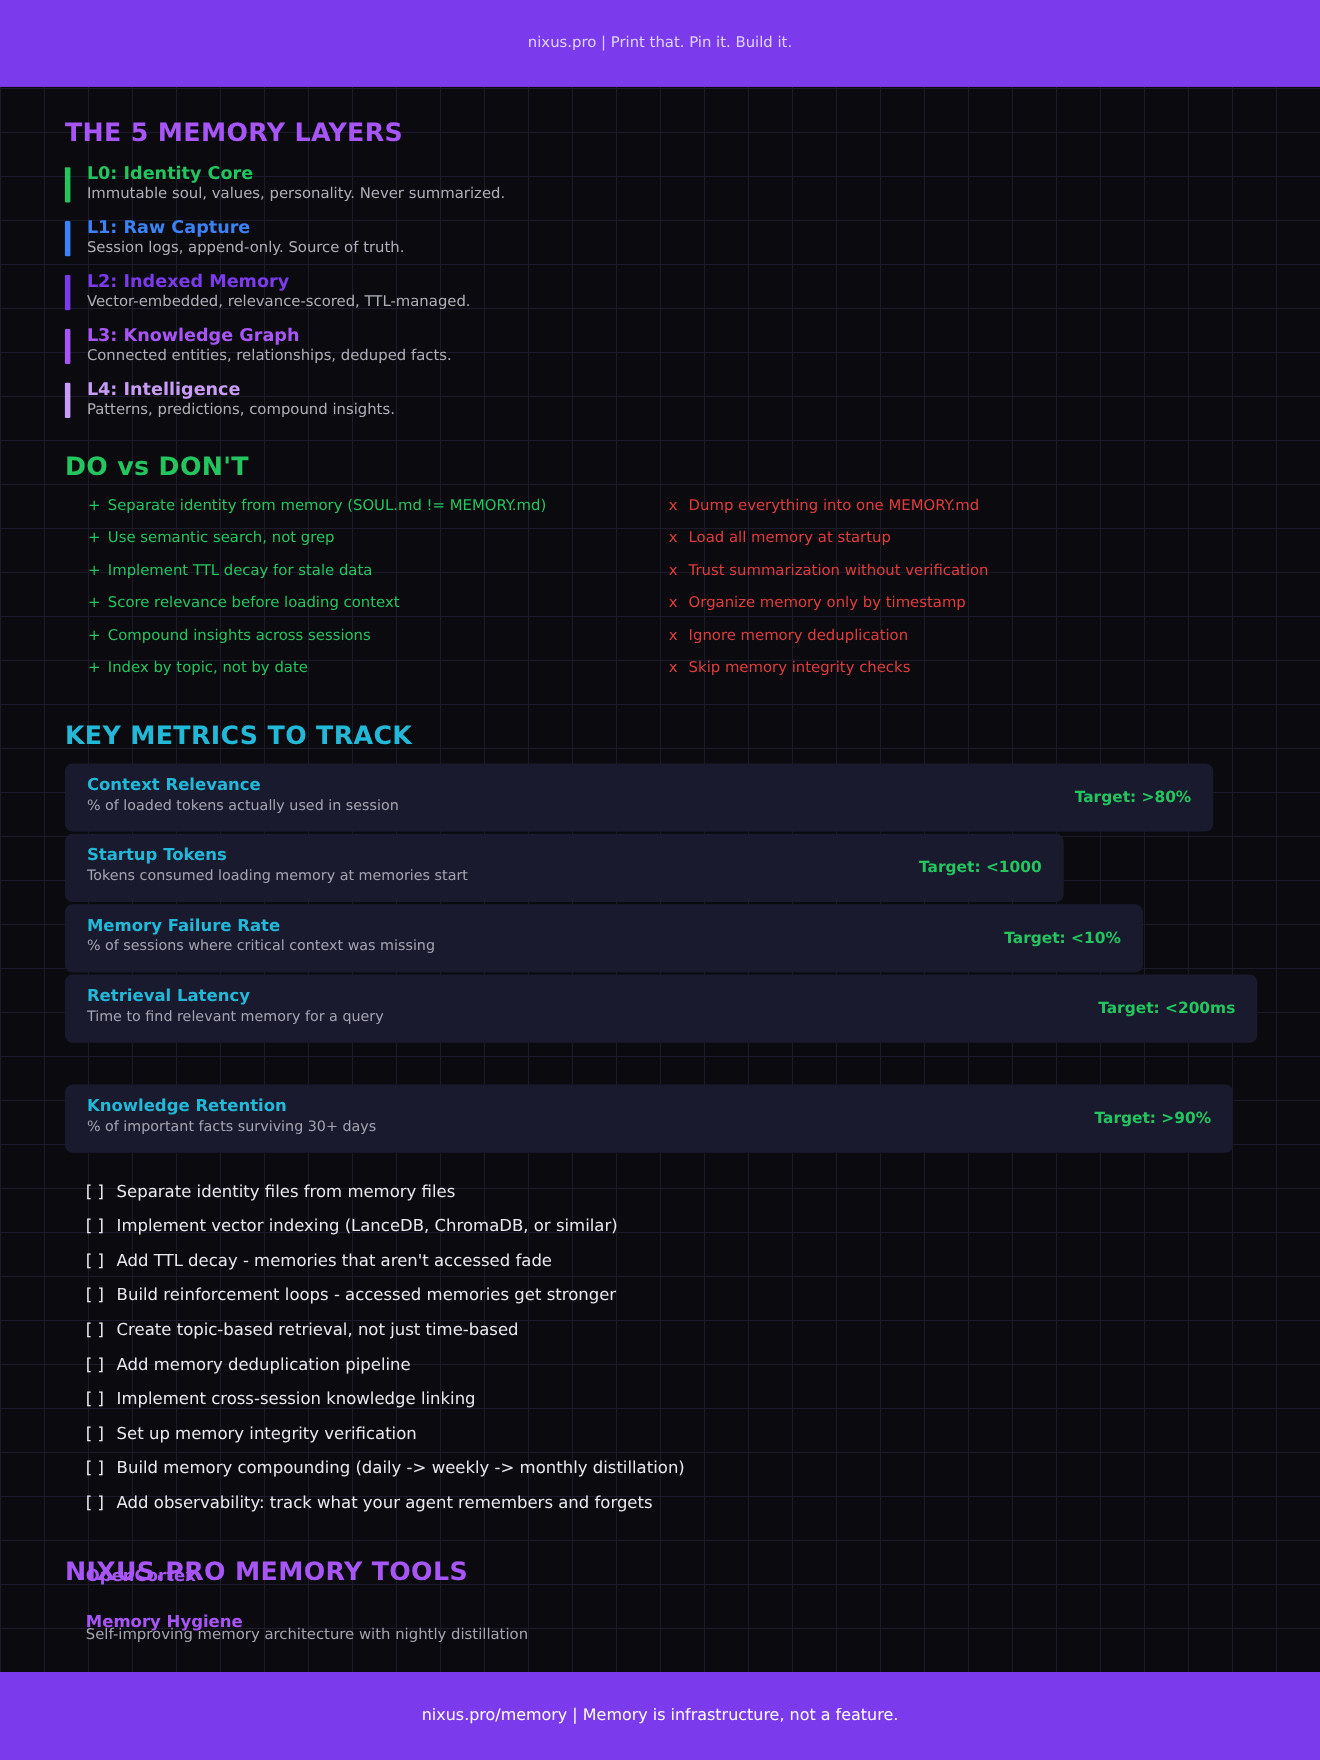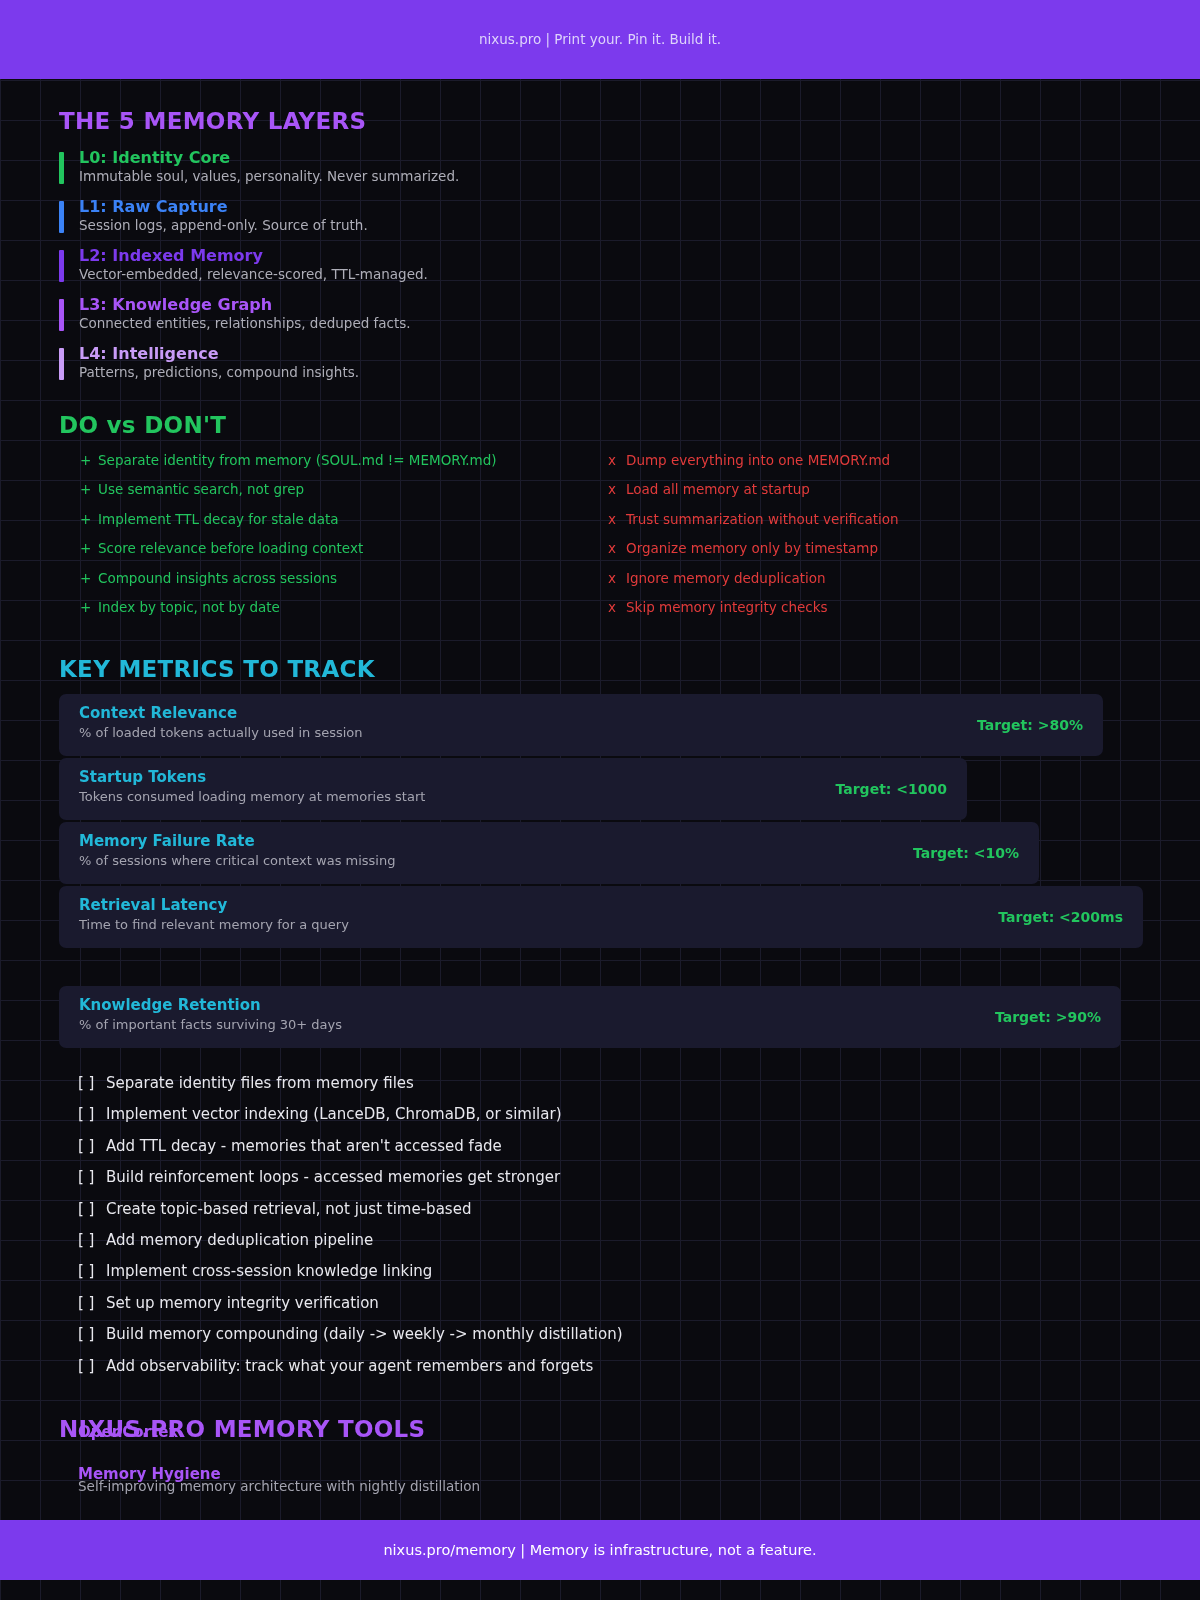--- a/index.html
+++ b/index.html
@@ -117,36 +117,36 @@
   }
   .tool-desc {
     position:absolute; left:78px;
     font-size:13.5px; line-height:18px;
     color:#a4a4b0; white-space:nowrap;
   }
 
   
   .footer {
     position:absolute; left:0; top:1520px;
-    width:1200px; height:60px;
+    width:1200px; height:80px;
     background:#7c3aed;
     display:flex; align-items:center; justify-content:center;
     z-index:6;
   }
   .footer-text {
     font-size:14.5px; color:#ffffff; line-height:1;
   }
 </style>
 </head>
 <body>
 
 <div id="page">
 
   <div class="header" style="background: rgb(124, 58, 237);">
-    <div class="header-sub">nixus.pro | Print your. Pin it. Build it.</div>
+    <div class="header-sub">nixus.pro | Print that. Pin it. Build it.</div>
   </div>
 
   <div class="section-title" style="left: 59px; top: 110px; color: rgb(168, 85, 247);">THE 5 MEMORY LAYERS</div>
   <div id="layers-holder">
       <div class="layer-row" style="top: 148px;">
         <div class="layer-bar" style="background: rgb(34, 197, 94);"></div>
         <div class="layer-name" style="color: rgb(34, 197, 94);">L0: Identity Core</div>
         <div class="layer-desc">Immutable soul, values, personality. Never summarized.</div>
       </div>
       <div class="layer-row" style="top: 197px;">

